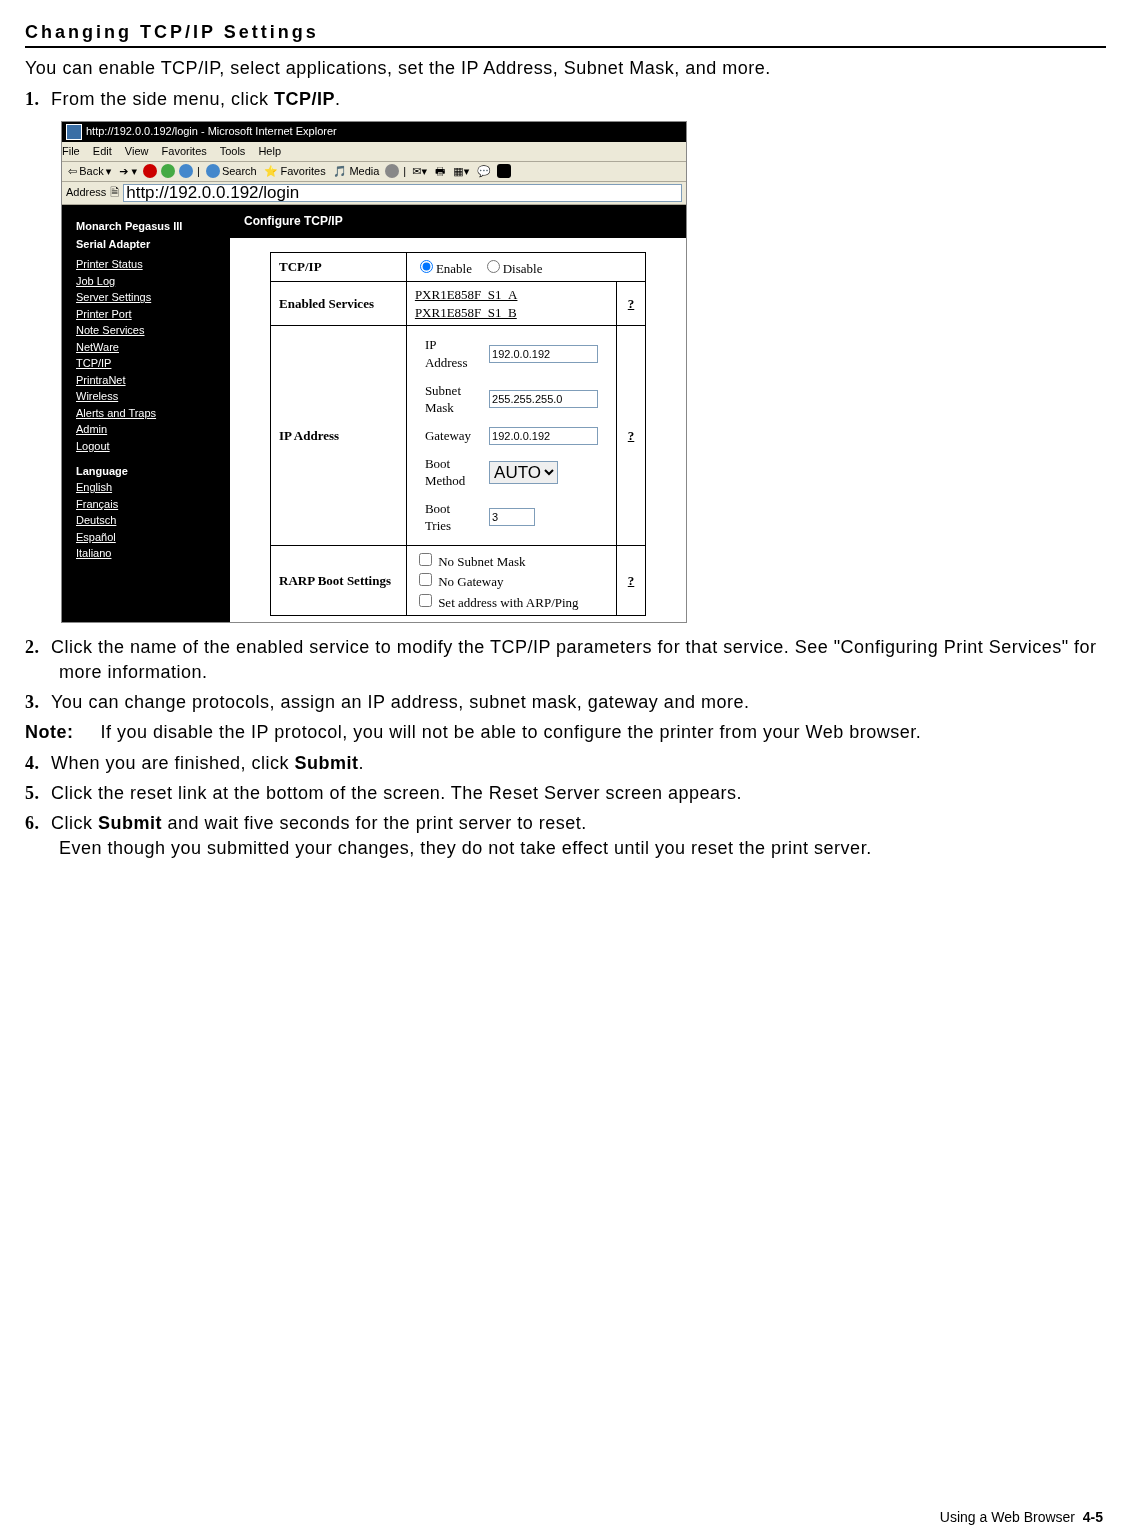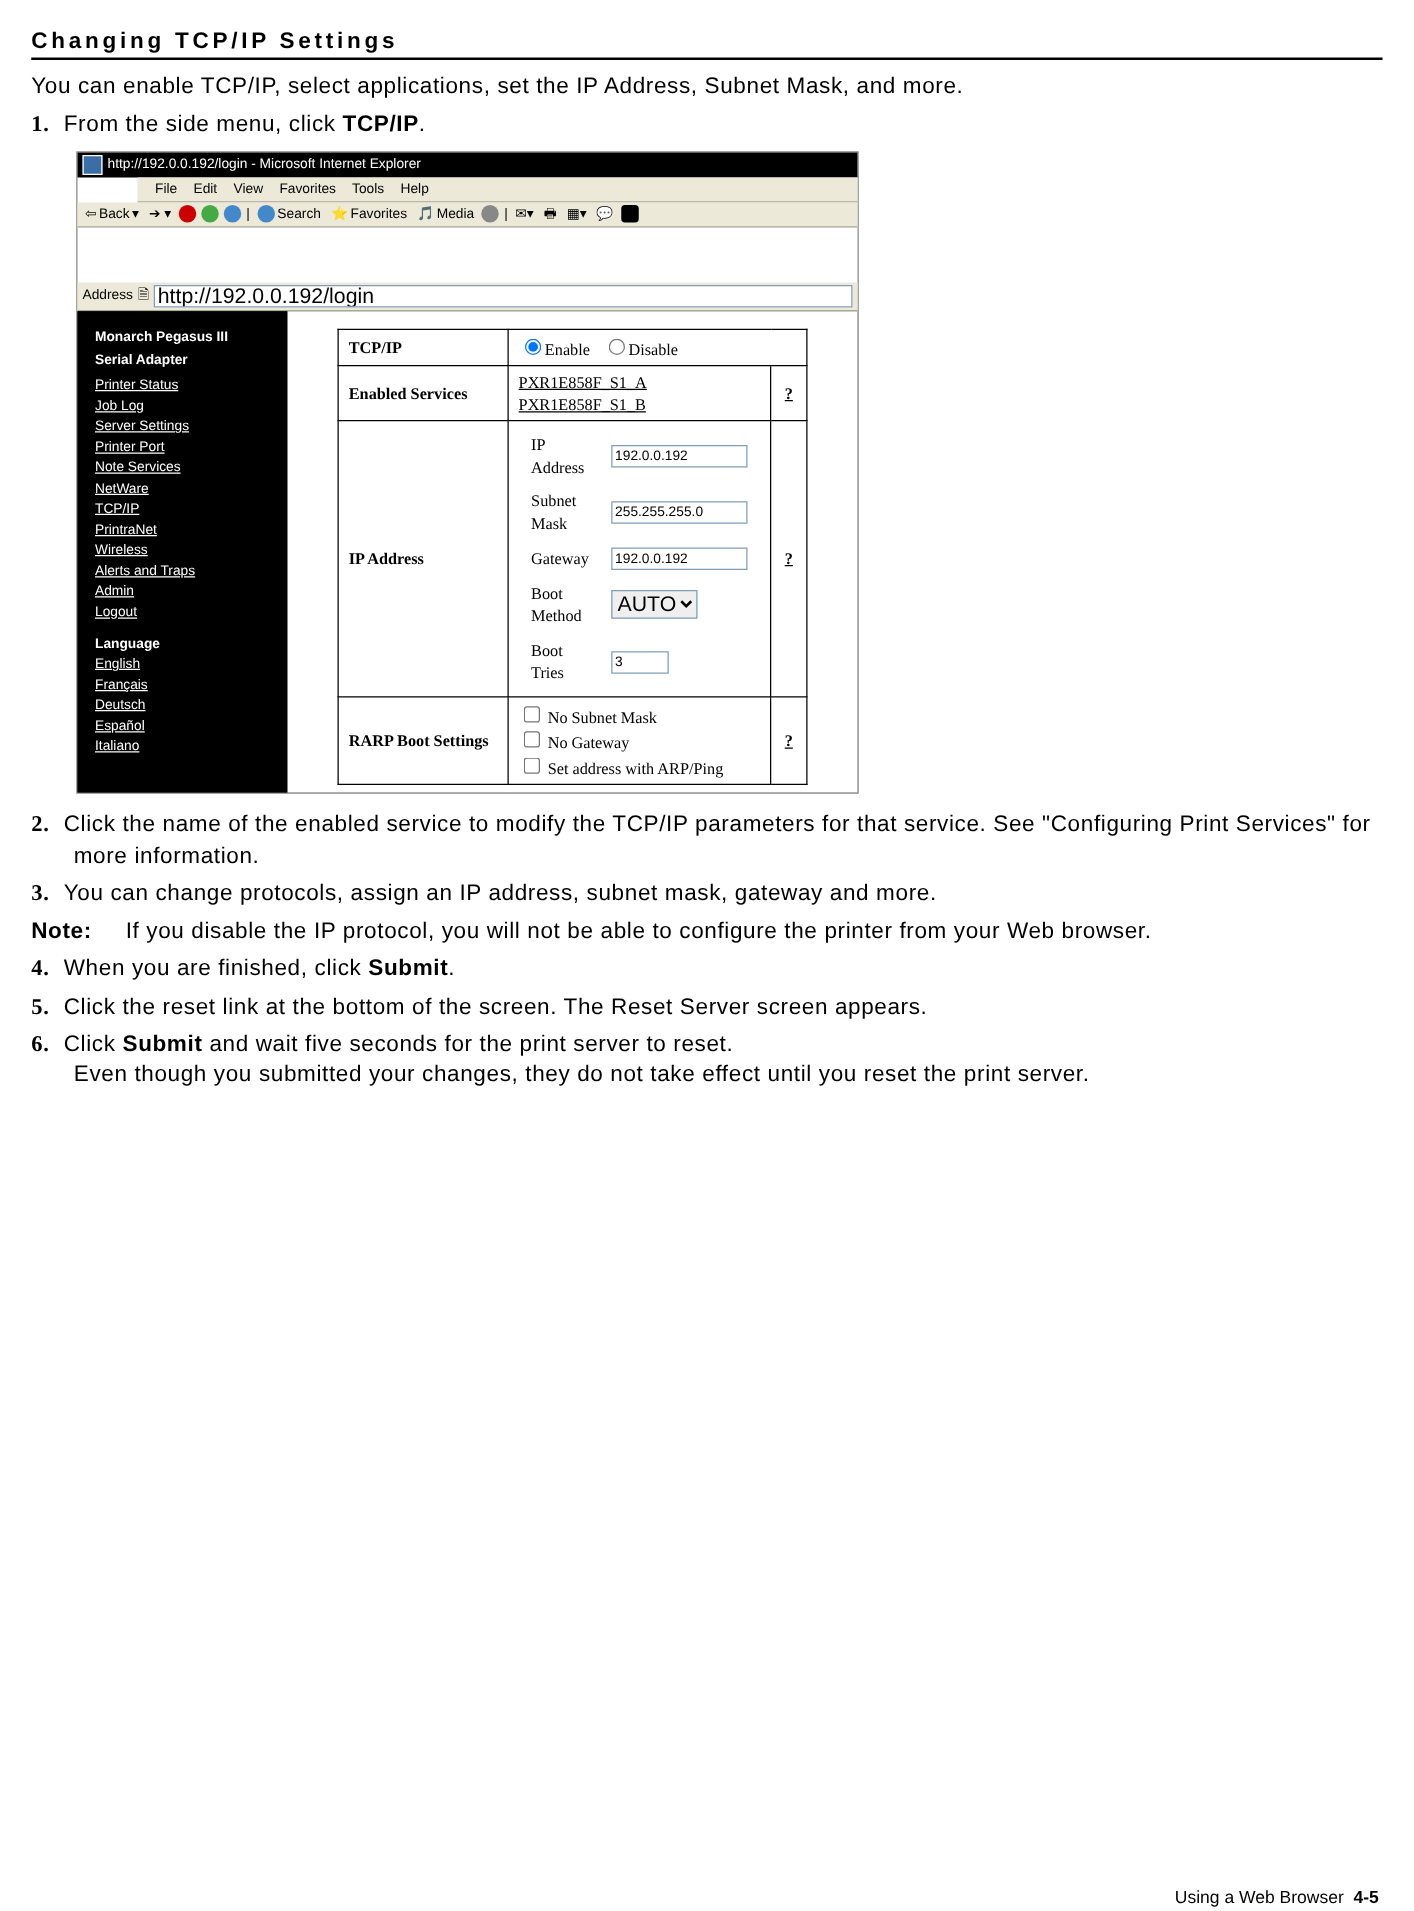--- a/index.html
+++ b/index.html
@@ -41,32 +41,32 @@
     background: #000;
     color: #fff;
     padding: 2px 4px;
     display: flex;
     align-items: center;
   }
   .ie-titlebar .ie-icon {
     width: 14px; height: 14px; background: #3a6ea5; border: 1px solid #fff; margin-right: 4px;
   }
   .ie-menubar {
-    background: #ece9d8; padding: 2px 14px; color: #000; border-bottom: 1px solid #aca899; margin-left: 48px;
+    background: #ece9d8; padding: 2px 0; color: #000; border-bottom: 1px solid #aca899;
   }
   .ie-menubar span { margin-right: 10px; }
   .ie-toolbar {
     background: #ece9d8; padding: 2px 4px; border-bottom: 1px solid #aca899;
     display: flex; align-items: center; gap: 4px; font-size: 11px;
   }
   .tb-btn { display: inline-flex; align-items: center; gap: 2px; padding: 0 2px; }
   .tb-ico { width: 14px; height: 14px; border-radius: 50%; display: inline-block; }
   .ie-addrbar {
     background: #ece9d8; padding: 2px 4px; border-bottom: 1px solid #aca899;
-    display: flex; align-items: center; gap: 4px; margin-top: 44px;
+    display: flex; align-items: center; gap: 4px;
   }
   .ie-addrbar input {
     flex: 1; font-size: 17px; height: 16px; border: 1px solid #7f9db9; padding: 0 2px;
   }
   .ie-content { display: flex; background: #000; }
   .ie-sidebar {
     width: 140px; background: #000; color: #fff; padding: 14px; font-size: 11px;
   }
   .ie-sidebar .hdr { font-weight: bold; margin-bottom: 4px; }
   .ie-sidebar a { color: #fff; text-decoration: underline; display: block; line-height: 1.5; }
@@ -155,20 +155,21 @@
       <a>Admin</a>
       <a>Logout</a>
       <div class="lang-hdr">Language</div>
       <a>English</a>
       <a>Français</a>
       <a>Deutsch</a>
       <a>Español</a>
       <a>Italiano</a>
     </div>
     <div class="ie-main">
+      <div class="black-strip">Configure TCP/IP</div>
       <div class="form-area">
         <table class="cfg-table">
           <tbody>
               <tr>
             <td class="lab">TCP/IP</td>
             <td colspan="2">
               <label><input type="radio" checked="" style=""><span>Enable</span></label>
               &nbsp;
               <label><input type="radio" style=""><span>Disable</span></label>
             </td>

